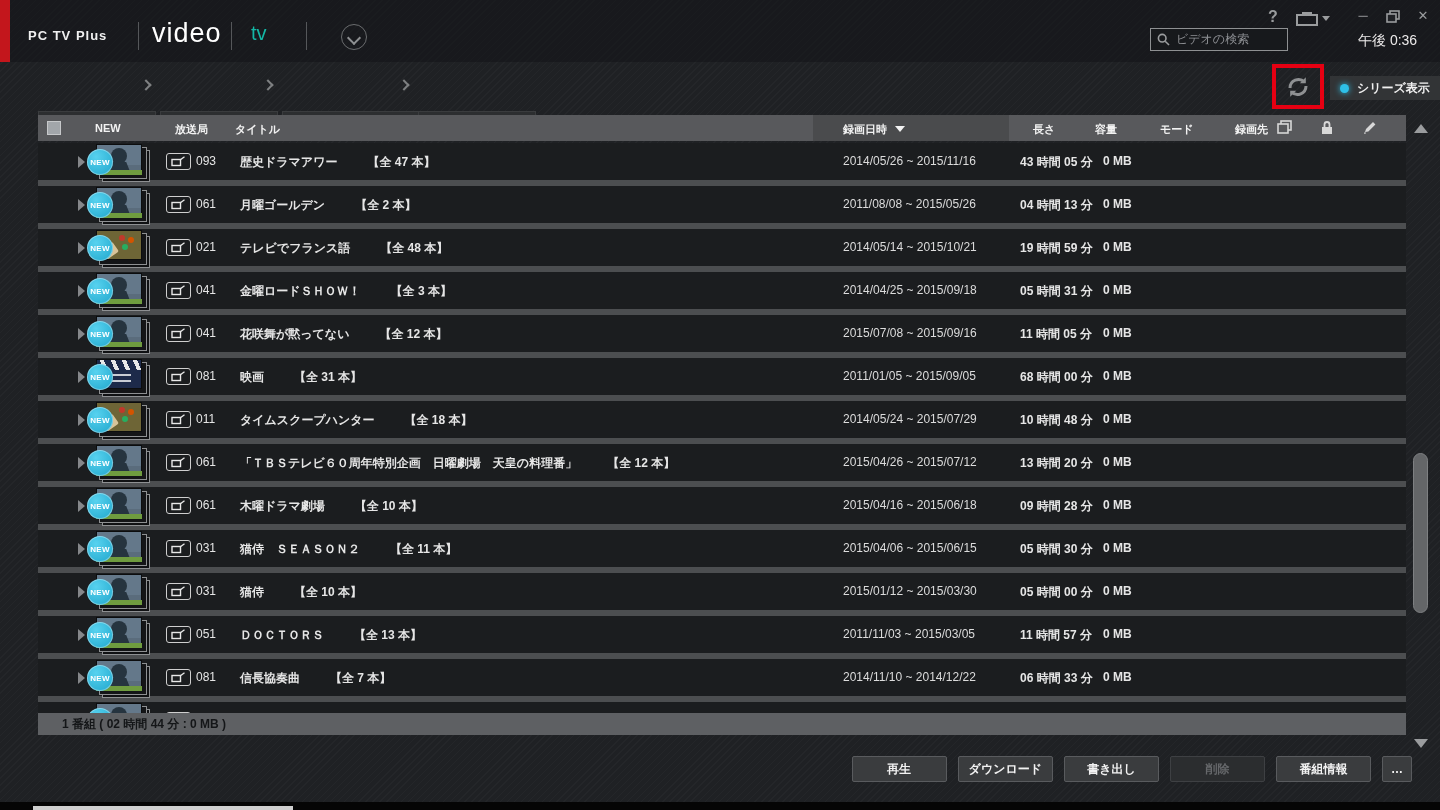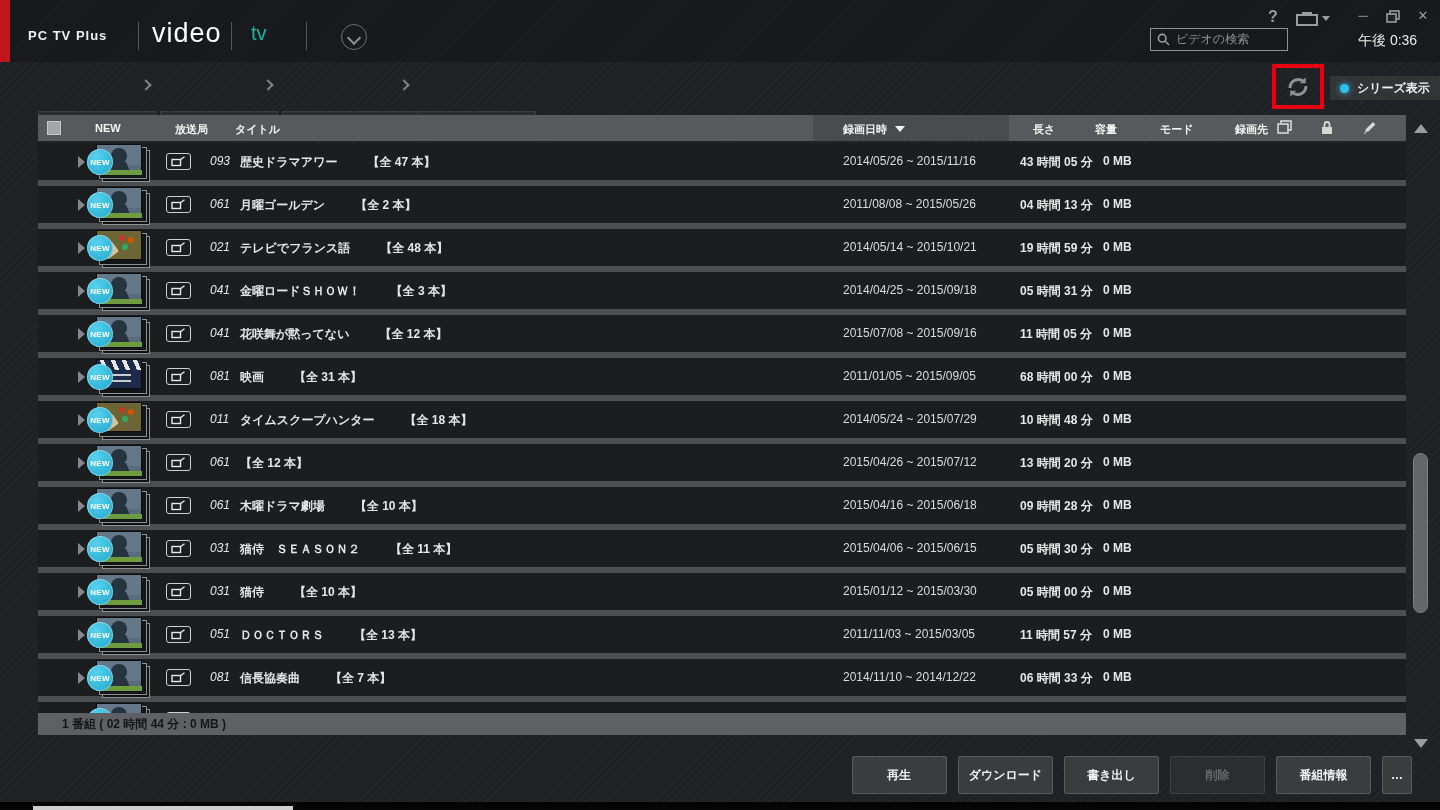--- a/index.html
+++ b/index.html
@@ -60,34 +60,34 @@
   .thumb-person .grass { position:absolute; z-index:3; left:0; bottom:0; width:46px; height:5px; background:#6f9c3f; }
   .thumb-art .face { background:#6e6536; }
   .thumb-art .face::before { content:""; position:absolute; left:4px; top:14px; width:16px; height:12px; background:#d8c49a; transform:rotate(-35deg); border-radius:2px; }
   .thumb-art .face::after { content:""; position:absolute; left:22px; top:4px; width:6px; height:6px; border-radius:50%; background:#c0392b; box-shadow:9px 2px 0 #d35400, 3px 9px 0 #27ae60; }
   .thumb-clapper .face { background:#1d2a4a; }
   .thumb-clapper .face::before { content:""; position:absolute; left:-4px; top:0; width:60px; height:10px; background:repeating-linear-gradient(65deg,#e8e8e8 0 4px,#1d2a4a 4px 10px); }
   .thumb-clapper .face::after { content:""; position:absolute; left:4px; top:14px; width:30px; height:2px; background:#c8ccd4; box-shadow:0 6px 0 #c8ccd4; }
   .new-badge { position:absolute; z-index:4; left:-9px; top:4px; width:26px; height:26px; border-radius:50%; background:radial-gradient(circle at 35% 30%, #57d2ef, #1fa6cc); display:flex; align-items:center; justify-content:center; font-size:8px; font-weight:bold; color:#fff; letter-spacing:.3px; box-shadow:0 0 0 1px rgba(255,255,255,.35) inset; }
   .type-icon { left:128px; top:10px; width:25px; height:17px; border:1px solid #cfcfcf; border-radius:3px; display:flex; align-items:center; justify-content:center; }
   .cell { top:11px; font-size:12px; color:#e6e6e6; white-space:nowrap; }
-  .channel { left:172px;font-style:italic; }
+  .channel { left:158px; }
   .title-cell { left:202px; font-weight:bold; display:flex; gap:30px; }
   .date-cell { left:805px; color:#dcdcdc; }
   .dur-cell { left:982px; font-weight:bold; }
   .size-cell { left:1065px; font-weight:bold; }
 
   
   .statusbar { left:38px; top:713px; width:1368px; height:22px; background:#5e6063; display:flex; align-items:center; font-size:12px; font-weight:bold; color:#141618; }
   .status-left { margin-left:24px; }
   .status-center { position:absolute; left:0; width:100%; text-align:center; }
 
   
   .footer { left:0; top:756px; width:1412px; height:28px; display:flex; justify-content:flex-end; gap:11px; }
-  .fbtn { min-width:95px; height:38px; background:#3a3c3e; border:1px solid #595b5e; border-radius:2px; color:#f2f2f2; font-size:12px; font-weight:bold; display:flex; align-items:center; justify-content:center; padding:0 10px; }
+  .fbtn { min-width:95px; height:26px; background:#3a3c3e; border:1px solid #595b5e; border-radius:2px; color:#f2f2f2; font-size:12px; font-weight:bold; display:flex; align-items:center; justify-content:center; padding:0 10px; }
   .fbtn.disabled { background:#2b2d2f; border-color:#3e4043; color:#66686b; }
   .fbtn.small { min-width:30px; padding:0 6px; }
 
   
   .vscroll { left:1408px; top:118px; width:26px; height:632px; }
   .scroll-arrow { left:6px; width:0; height:0; border-left:7px solid transparent; border-right:7px solid transparent; }
   .arrow-up { top:6px; border-bottom:9px solid #9a9c9e; }
   .arrow-down { bottom:2px; border-top:9px solid #9a9c9e; }
   .scroll-thumb { left:5px; top:335px; width:15px; height:160px; background:#646668; border:1px solid #7e8082; border-radius:8px; }
 
@@ -377,20 +377,21 @@
       <div class="new-badge">NEW</div>
     </div>
     <div class="abs type-icon">
       <svg width="15" height="11" viewBox="0 0 15 11">
         <rect x="1" y="3.5" width="8.5" height="6" fill="none" stroke="#e8e8e8" stroke-width="1.4"></rect>
         <line x1="9" y1="4" x2="13.5" y2="0.8" stroke="#e8e8e8" stroke-width="1.4"></line>
       </svg>
     </div>
     <div class="abs cell channel">061</div>
     <div class="abs cell title-cell">
+      <span>「ＴＢＳテレビ６０周年特別企画　日曜劇場　天皇の料理番」</span>
       <span>【全 12 本】</span>
     </div>
     <div class="abs cell date-cell">2015/04/26 ~ 2015/07/12</div>
     <div class="abs cell dur-cell">13 時間 20 分</div>
     <div class="abs cell size-cell">0 MB</div>
   </div>
 
   <div class="row">
     <div class="abs expand-arrow"></div>
     <div class="abs thumb thumb-person">

